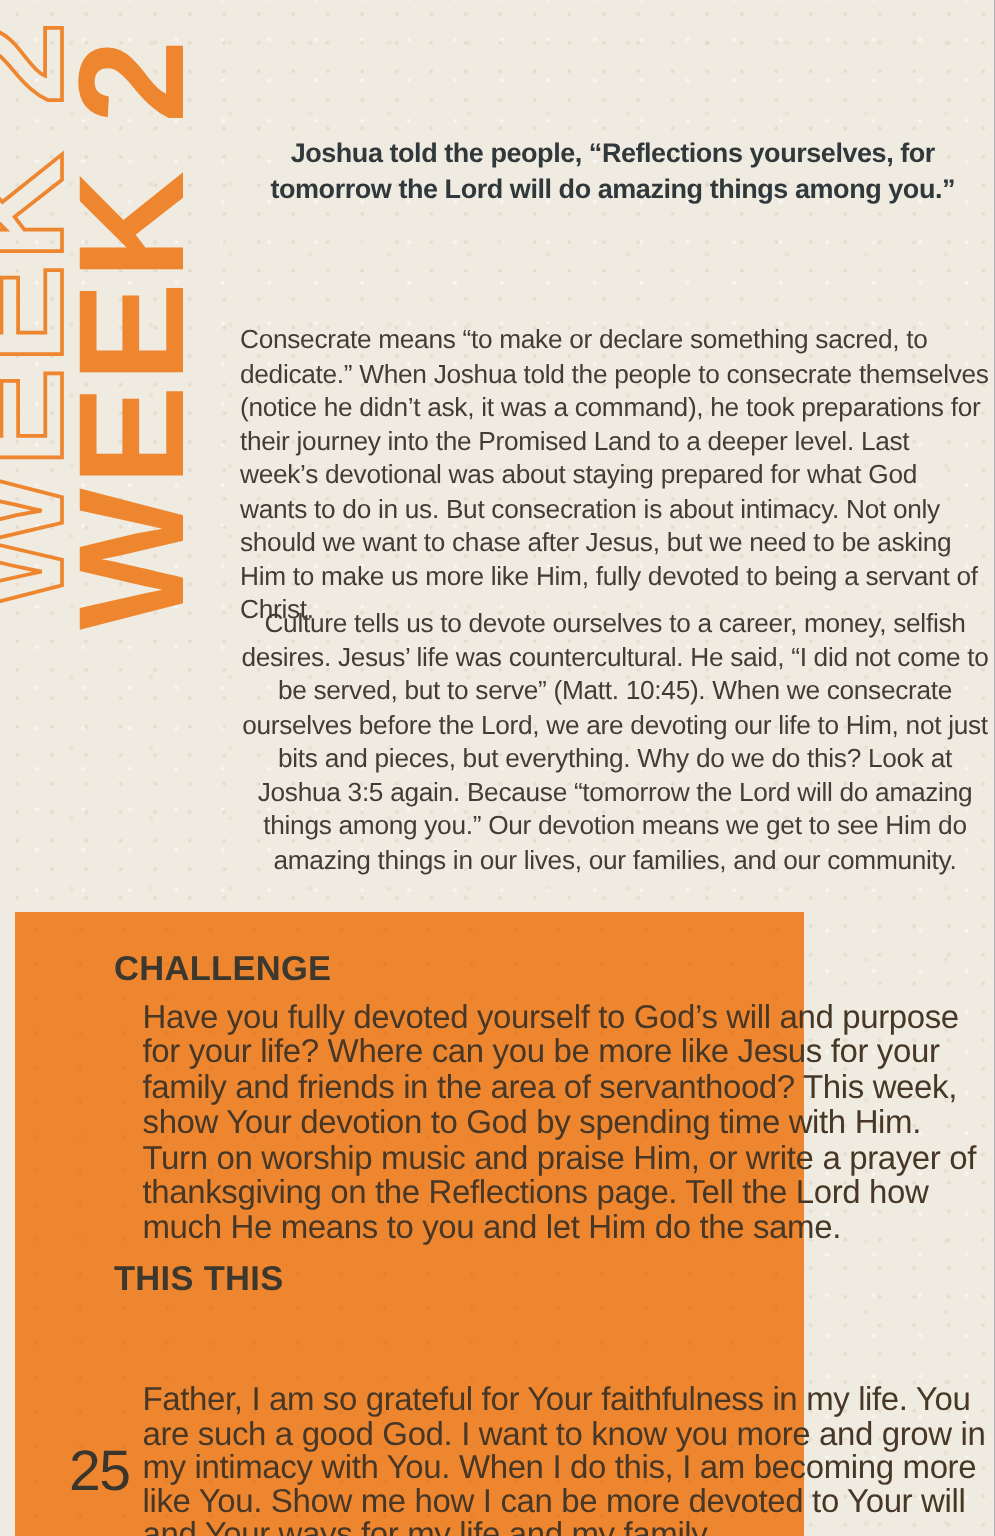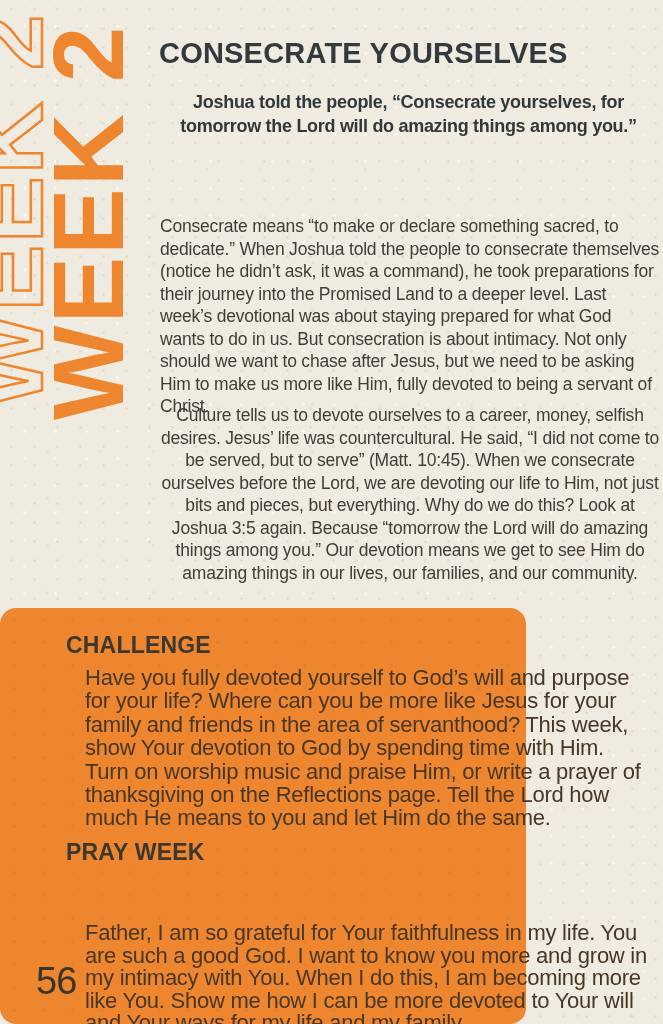--- a/index.html
+++ b/index.html
@@ -58,25 +58,24 @@
   }
   .body{
     position:absolute; left:160px; width:500px; margin:0;
     font-size:17.5px; line-height:22.5px; letter-spacing:-0.2px;
     color:var(--body-text);
   }
   .p1{ top:176px;margin-top:39px; }
   .p2{ top:404px;text-align:center; }
 
   .orange{
-    position:absolute; left:0; top:608px; width:526px; height:416px;
+    position:absolute; left:10px; top:608px; width:526px; height:416px;
     background-color:var(--accent-orange);
     background-image:radial-gradient(circle, rgba(0,0,0,.04) 1px, transparent 1.6px);
     background-size:29px 23px;
-    border-radius:16px;
   }
   .o-heading{
     position:absolute; left:66px; margin:0;
     font-size:23px; font-weight:700; letter-spacing:.2px;
     color:var(--on-orange-heading);
   }
   .ch-h{ top:24px; }
   .pr-h{ top:231px; }
   .o-text{
     position:absolute; left:85px; width:563px; margin:0;
@@ -92,33 +91,32 @@
   }
 </style>
 </head>
 <body>
 
 <div class="page">
 
   <div class="week-word outline">WEEK 2</div>
   <div class="week-word solid">WEEK 2</div>
 
-  <h1 class="title">CONSECRATE YOURSELVES</h1>
 
   <div class="scripture">
-    <div>Joshua told the people, “Consecrate yourselves, for tomorrow the Lord will do amazing things among you.”</div>
+    <div>Joshua told the people, “Reflections yourselves, for tomorrow the Lord will do amazing things among you.”</div>
   </div>
 
   <p class="body p1">Consecrate means “to make or declare something sacred, to dedicate.” When Joshua told the people to consecrate themselves (notice he didn’t ask, it was a command), he took preparations for their journey into the Promised Land to a deeper level. Last week’s devotional was about staying prepared for what God wants to do in us. But consecration is about intimacy. Not only should we want to chase after Jesus, but we need to be asking Him to make us more like Him, fully devoted to being a servant of Christ.</p>
 
   <p class="body p2">Culture tells us to devote ourselves to a career, money, selfish desires. Jesus’ life was countercultural. He said, “I did not come to be served, but to serve” (Matt. 10:45). When we consecrate ourselves before the Lord, we are devoting our life to Him, not just bits and pieces, but everything. Why do we do this? Look at Joshua 3:5 again. Because “tomorrow the Lord will do amazing things among you.” Our devotion means we get to see Him do amazing things in our lives, our families, and our community.</p>
 
   <div class="orange">
     <h2 class="o-heading ch-h">CHALLENGE</h2>
     <p class="o-text ch-t">Have you fully devoted yourself to God’s will and purpose for your life? Where can you be more like Jesus for your family and friends in the area of servanthood? This week, show Your devotion to God by spending time with Him. Turn on worship music and praise Him, or write a prayer of thanksgiving on the Reflections page. Tell the Lord how much He means to you and let Him do the same.</p>
 
-    <h2 class="o-heading pr-h">PRAY WEEK</h2>
+    <h2 class="o-heading pr-h">THIS THIS</h2>
     <p class="o-text pr-t">Father, I am so grateful for Your faithfulness in my life. You are such a good God. I want to know you more and grow in my intimacy with You. When I do this, I am becoming more like You. Show me how I can be more devoted to Your will and Your ways for my life and my family.</p>
 
-    <div class="pagenum">56</div>
+    <div class="pagenum">25</div>
   </div>
 
 </div>
 
 </body></html>

